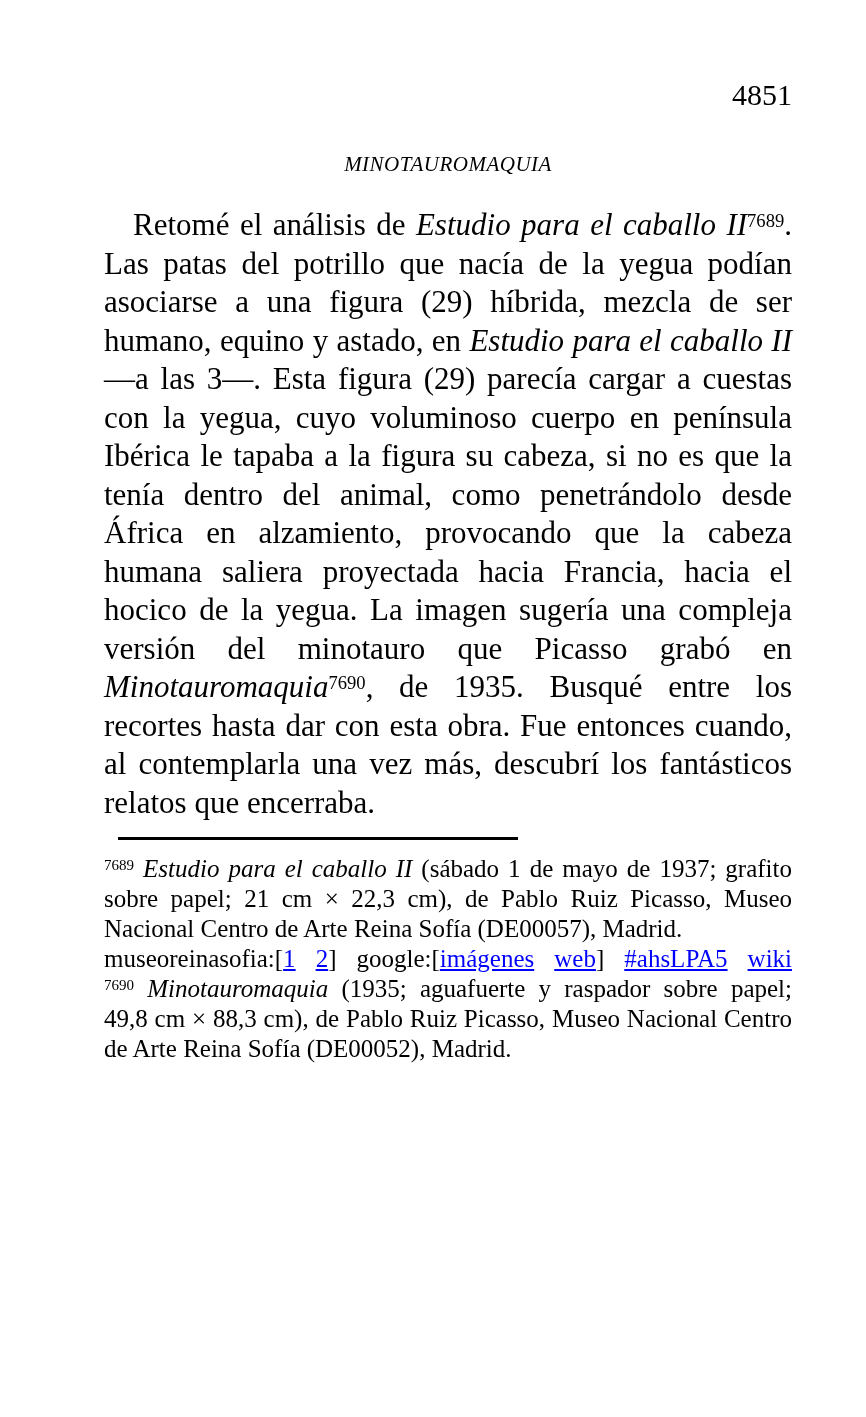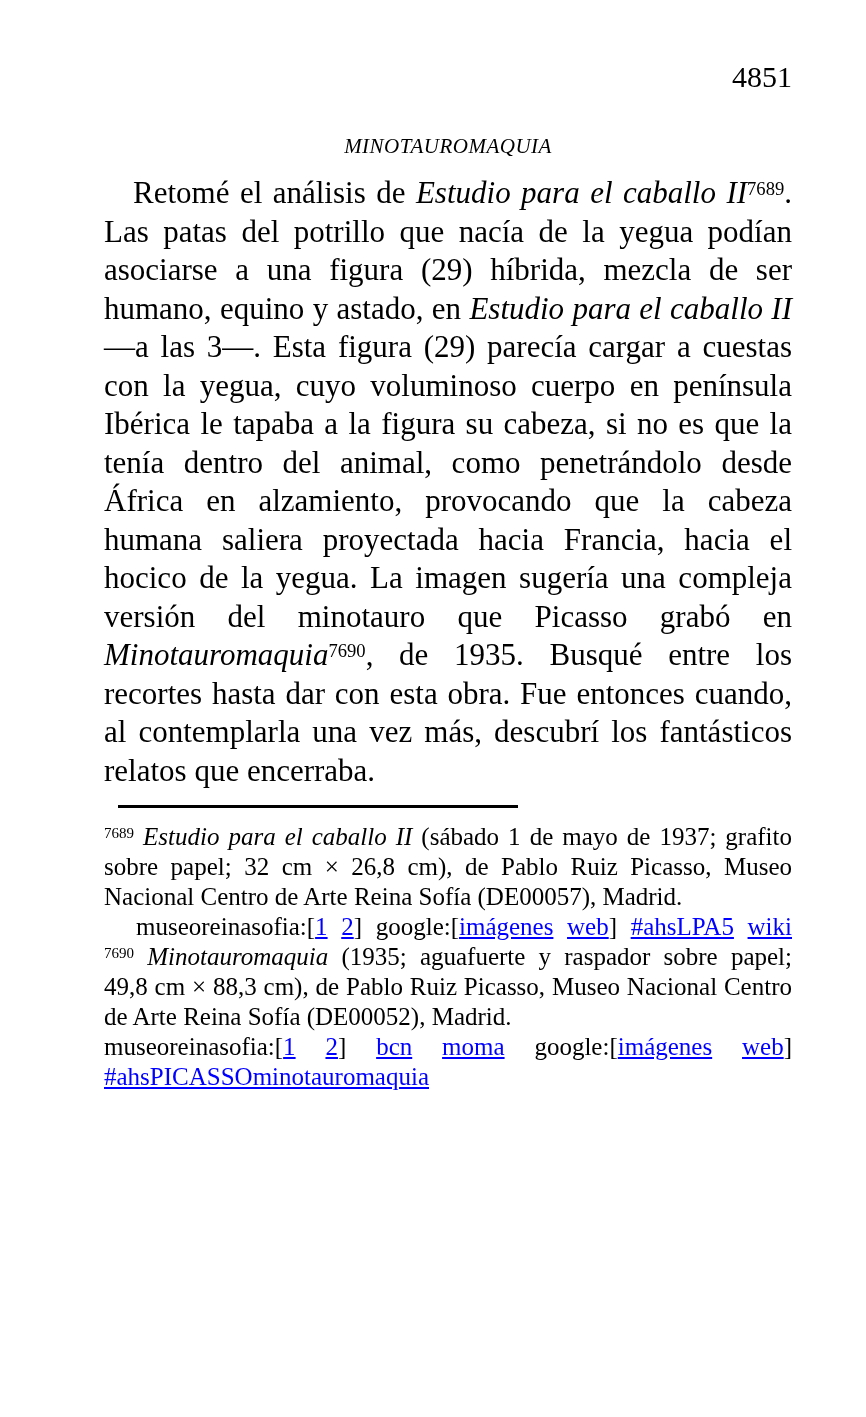--- a/index.html
+++ b/index.html
@@ -5,37 +5,37 @@
   :root { --link: #0000FF; --ink: #000000; --paper: #FFFFFF; }
   html, body { margin: 0; padding: 0; background: var(--paper); }
   .page {
     position: relative;
     width: 866px;
     height: 1417px;
     box-sizing: border-box;
     background: var(--paper);
     color: var(--ink);
     font-family: "Liberation Serif", "DejaVu Serif", serif;
-    padding: 60px 74px 0 104px;
+    padding: 78px 74px 0 104px;
     overflow: hidden;
   }
   .pagenum {
     font-size: 30px;
     line-height: 34px;
     text-align: right;
   }
   .title {
     margin-top: 40px;
     font-size: 21px;
     font-style: italic;
     letter-spacing: 0.5px;
     text-align: center;
     white-space: nowrap;
   }
-  .bodytext { margin-top: 15px; }
+  .bodytext { margin-top: 29px; }
   .para {
     margin: 0;
     font-size: 31px;
     line-height: 38.5px;
     text-align: justify;
     text-justify: inter-word;
     text-indent: 29px;
     hyphens: none;
   }
   .it { font-style: italic; }
@@ -56,21 +56,21 @@
   .footnotes {
     margin-top: 14px;
     font-size: 25px;
     line-height: 30px;
   }
   .fn-text, .fn-links {
     margin: 0;
     text-align: justify;
     text-justify: inter-word;
   }
-  .justify-last { text-align-last: justify; margin-left: 32px; }
+  .justify-last { text-align-last: justify; }
   a.lnk {
     color: var(--link);
     text-decoration: underline;
     cursor: pointer;
   }
 </style>
 </head>
 <body>
 
 <div class="page">
@@ -81,24 +81,23 @@
 
   <div class="bodytext">
     <p class="para"><span>Retomé el análisis de </span><span class="it">Estudio para el caballo II</span><sup class="sup">7689</sup><span>. Las patas del potrillo que nacía de la yegua podían asociarse a una figura (29) híbrida, mezcla de ser humano, equino y astado, en </span><span class="it">Estudio para el caballo II</span><span> —a las 3—. Esta figura (29) parecía cargar a cuestas con la yegua, cuyo voluminoso cuerpo en península Ibérica le tapaba a la figura su cabeza, si no es que la tenía dentro del animal, como penetrándolo desde África en alzamiento, provocando que la cabeza humana saliera proyectada hacia Francia, hacia el hocico de la yegua. La imagen sugería una compleja versión del minotauro que Picasso grabó en </span><span class="it">Minotauromaquia</span><sup class="sup">7690</sup><span>, de 1935. Busqué entre los recortes hasta dar con esta obra. Fue entonces cuando, al contemplarla una vez más, descubrí los fantásticos relatos que encerraba.</span></p>
   </div>
 
   <div class="fnsep"></div>
 
   <div class="footnotes">
 
     <div>
-      <div class="fn-text"><sup class="sup">7689</sup><span> </span><span class="it">Estudio para el caballo II</span><span> (sábado 1 de mayo de 1937; grafito sobre papel; 32 cm × 26,8 cm), de Pablo Ruiz Picasso, Museo Nacional Centro de Arte Reina Sofía (DE00057), Madrid.</span></div>
+      <div class="fn-text"><sup class="sup">7689</sup><span> </span><span class="it">Estudio para el caballo II</span><span> (sábado 1 de mayo de 1937; grafito sobre papel; 21 cm × 22,3 cm), de Pablo Ruiz Picasso, Museo Nacional Centro de Arte Reina Sofía (DE00057), Madrid.</span></div>
       <div class="fn-links justify-last"><span>museoreinasofia:[</span><a class="lnk" href="#">1</a><span> </span><a class="lnk" href="#">2</a><span>] google:[</span><a class="lnk" href="#">imágenes</a><span> </span><a class="lnk" href="#">web</a><span>] </span><a class="lnk" href="#">#ahsLPA5</a><span> </span><a class="lnk" href="#">wiki</a></div>
     </div>
 
     <div>
       <div class="fn-text"><sup class="sup">7690</sup><span> </span><span class="it">Minotauromaquia</span><span> (1935; aguafuerte y raspador sobre papel; 49,8 cm × 88,3 cm), de Pablo Ruiz Picasso, Museo Nacional Centro de Arte Reina Sofía (DE00052), Madrid.</span></div>
-      <div class="fn-links"><span>museoreinasofia:[</span><a class="lnk" href="#">1</a><span> </span><a class="lnk" href="#">2</a><span>] </span><a class="lnk" href="#">bcn</a><span> </span><a class="lnk" href="#">moma</a><span> google:[</span><a class="lnk" href="#">imágenes</a><span> </span><a class="lnk" href="#">web</a><span>] </span><a class="lnk" href="#">#ahsPICASSOminotauromaquia</a></div>
     </div>
 
   </div>
 
 </div>
 
 </body></html>

